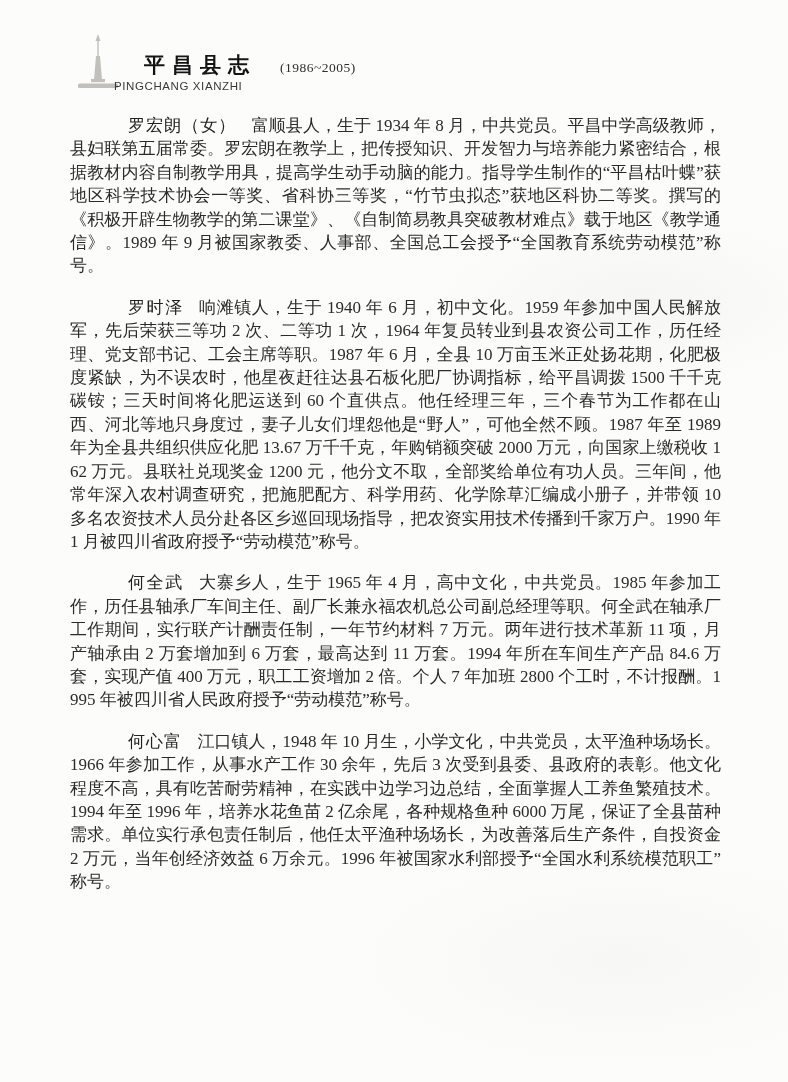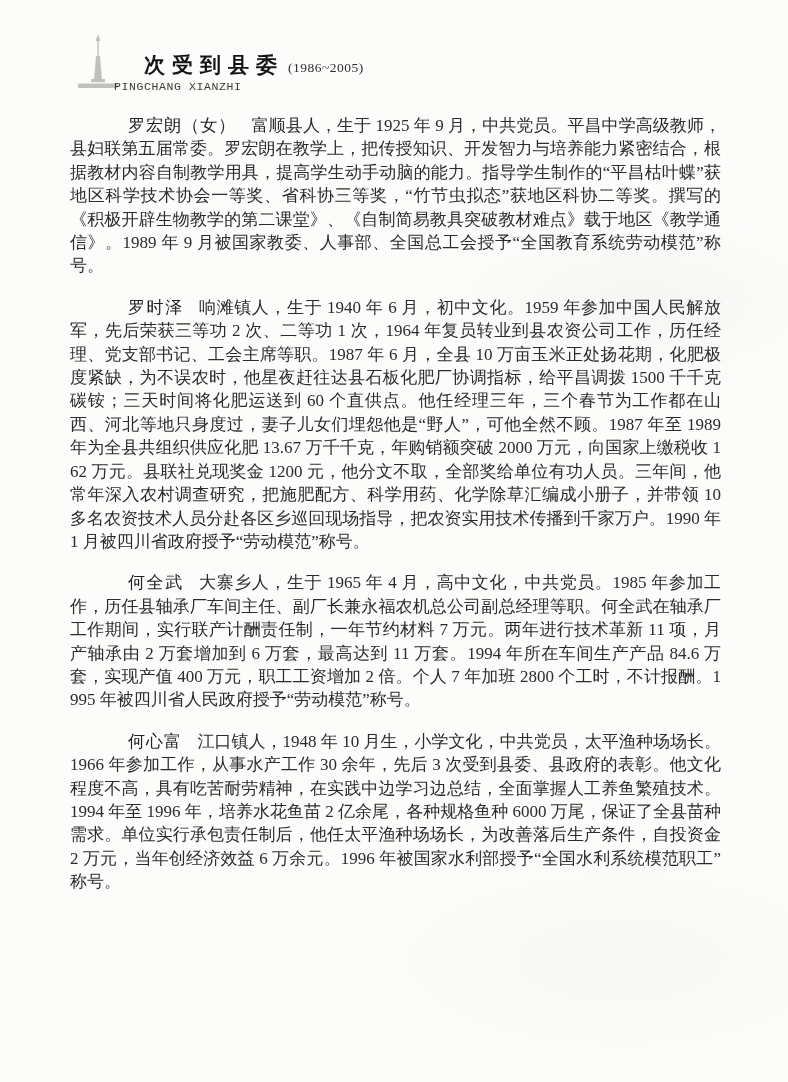--- a/index.html
+++ b/index.html
@@ -46,29 +46,30 @@
   .title-cn {
     font-size: 21px;
     font-weight: bold;
     letter-spacing: 7px;
     color: #141414;
   }
   .title-years {
     font-size: 13.5px;
     color: #2e2e2e;
     letter-spacing: 0.5px;
+    margin-left: 20px;
   }
   .subtitle {
     position: absolute;
     left: 36px;
     top: 46px;
     font-size: 11.5px;
     letter-spacing: 0.6px;
     color: #3a3a38;
-    font-family: Liberation Mono, monospace;
+    font-family: Liberation Sans, sans-serif;
   }
 
   
   .content {
     position: absolute;
     left: 70px;
     top: 114px;
     width: 651px;
   }
   .para {
@@ -96,27 +97,27 @@
     <svg class="logo" viewBox="0 0 42 58" xmlns="http://www.w3.org/2000/svg">
       <g fill="#aeaca6">
         <rect x="19.3" y="3" width="1.4" height="36"></rect>
         <polygon points="20,0 22.5,7 17.5,7"></polygon>
         <polygon points="18,22 22,22 24,46 16,46"></polygon>
         <rect x="13" y="45" width="14" height="3.2"></rect>
         <rect x="0" y="49.5" width="40" height="4.5" rx="1.5"></rect>
       </g>
     </svg>
     <div class="title-row">
-      <span class="title-cn">次受到县委</span>
+      <span class="title-cn">平昌县志</span>
       <span class="title-years">(1986~2005)</span>
     </div>
     <div class="subtitle">PINGCHANG XIANZHI</div>
   </div>
 
   <div class="content">
-    <p class="para"><span class="pname">罗宏朗（女）</span><span>富顺县人，生于 1925 年 9 月，中共党员。平昌中学高级教师，县妇联第五届常委。罗宏朗在教学上，把传授知识、开发智力与培养能力紧密结合，根据教材内容自制教学用具，提高学生动手动脑的能力。指导学生制作的“平昌枯叶蝶”获地区科学技术协会一等奖、省科协三等奖，“竹节虫拟态”获地区科协二等奖。撰写的《积极开辟生物教学的第二课堂》、《自制简易教具突破教材难点》载于地区《教学通信》。1989 年 9 月被国家教委、人事部、全国总工会授予“全国教育系统劳动模范”称号。</span></p>
+    <p class="para"><span class="pname">罗宏朗（女）</span><span>富顺县人，生于 1934 年 8 月，中共党员。平昌中学高级教师，县妇联第五届常委。罗宏朗在教学上，把传授知识、开发智力与培养能力紧密结合，根据教材内容自制教学用具，提高学生动手动脑的能力。指导学生制作的“平昌枯叶蝶”获地区科学技术协会一等奖、省科协三等奖，“竹节虫拟态”获地区科协二等奖。撰写的《积极开辟生物教学的第二课堂》、《自制简易教具突破教材难点》载于地区《教学通信》。1989 年 9 月被国家教委、人事部、全国总工会授予“全国教育系统劳动模范”称号。</span></p>
     <p class="para"><span class="pname">罗时泽</span><span>响滩镇人，生于 1940 年 6 月，初中文化。1959 年参加中国人民解放军，先后荣获三等功 2 次、二等功 1 次，1964 年复员转业到县农资公司工作，历任经理、党支部书记、工会主席等职。1987 年 6 月，全县 10 万亩玉米正处扬花期，化肥极度紧缺，为不误农时，他星夜赶往达县石板化肥厂协调指标，给平昌调拨 1500 千千克碳铵；三天时间将化肥运送到 60 个直供点。他任经理三年，三个春节为工作都在山西、河北等地只身度过，妻子儿女们埋怨他是“野人”，可他全然不顾。1987 年至 1989 年为全县共组织供应化肥 13.67 万千千克，年购销额突破 2000 万元，向国家上缴税收 162 万元。县联社兑现奖金 1200 元，他分文不取，全部奖给单位有功人员。三年间，他常年深入农村调查研究，把施肥配方、科学用药、化学除草汇编成小册子，并带领 10 多名农资技术人员分赴各区乡巡回现场指导，把农资实用技术传播到千家万户。1990 年 1 月被四川省政府授予“劳动模范”称号。</span></p>
     <p class="para"><span class="pname">何全武</span><span>大寨乡人，生于 1965 年 4 月，高中文化，中共党员。1985 年参加工作，历任县轴承厂车间主任、副厂长兼永福农机总公司副总经理等职。何全武在轴承厂工作期间，实行联产计酬责任制，一年节约材料 7 万元。两年进行技术革新 11 项，月产轴承由 2 万套增加到 6 万套，最高达到 11 万套。1994 年所在车间生产产品 84.6 万套，实现产值 400 万元，职工工资增加 2 倍。个人 7 年加班 2800 个工时，不计报酬。1995 年被四川省人民政府授予“劳动模范”称号。</span></p>
     <p class="para"><span class="pname">何心富</span><span>江口镇人，1948 年 10 月生，小学文化，中共党员，太平渔种场场长。1966 年参加工作，从事水产工作 30 余年，先后 3 次受到县委、县政府的表彰。他文化程度不高，具有吃苦耐劳精神，在实践中边学习边总结，全面掌握人工养鱼繁殖技术。1994 年至 1996 年，培养水花鱼苗 2 亿余尾，各种规格鱼种 6000 万尾，保证了全县苗种需求。单位实行承包责任制后，他任太平渔种场场长，为改善落后生产条件，自投资金 2 万元，当年创经济效益 6 万余元。1996 年被国家水利部授予“全国水利系统模范职工”称号。</span></p>
 
   </div>
 
 </div>
 
 </body></html>

